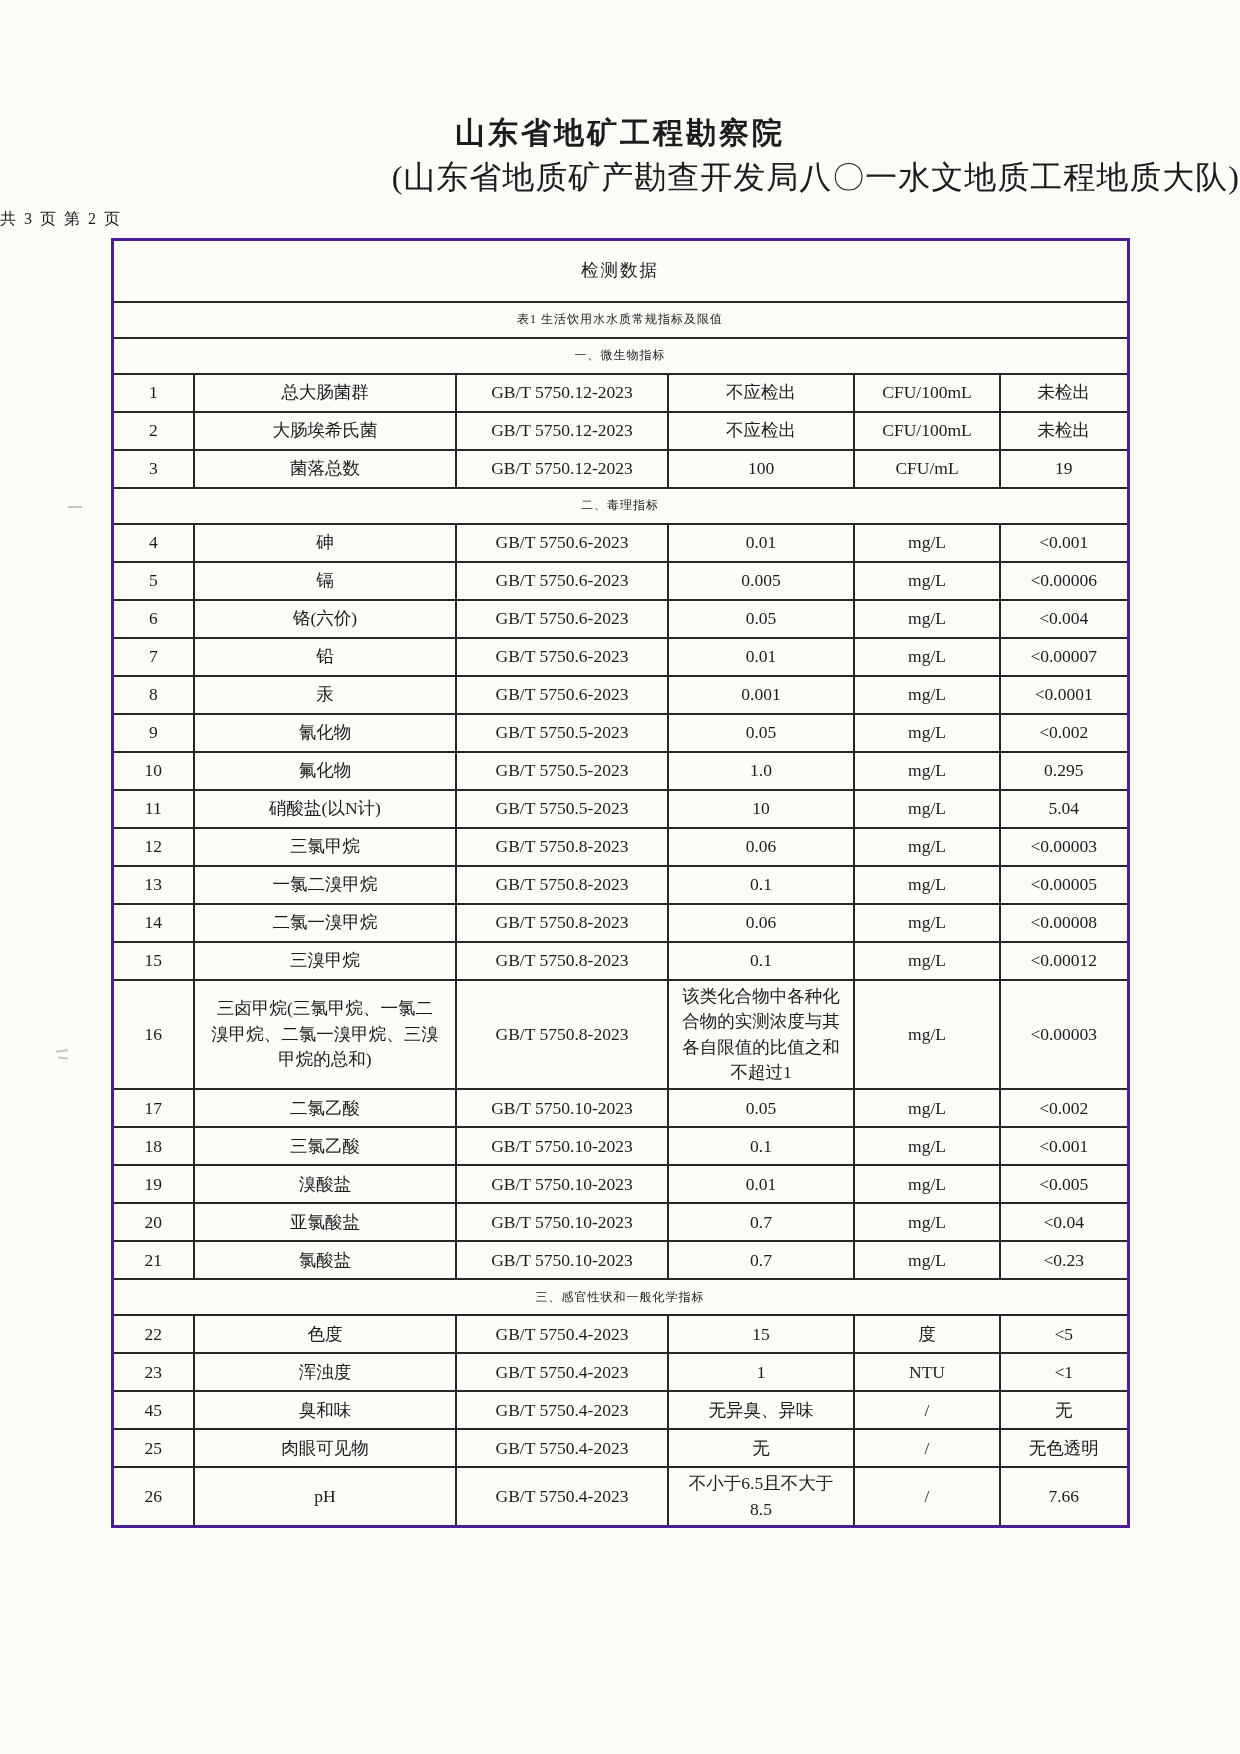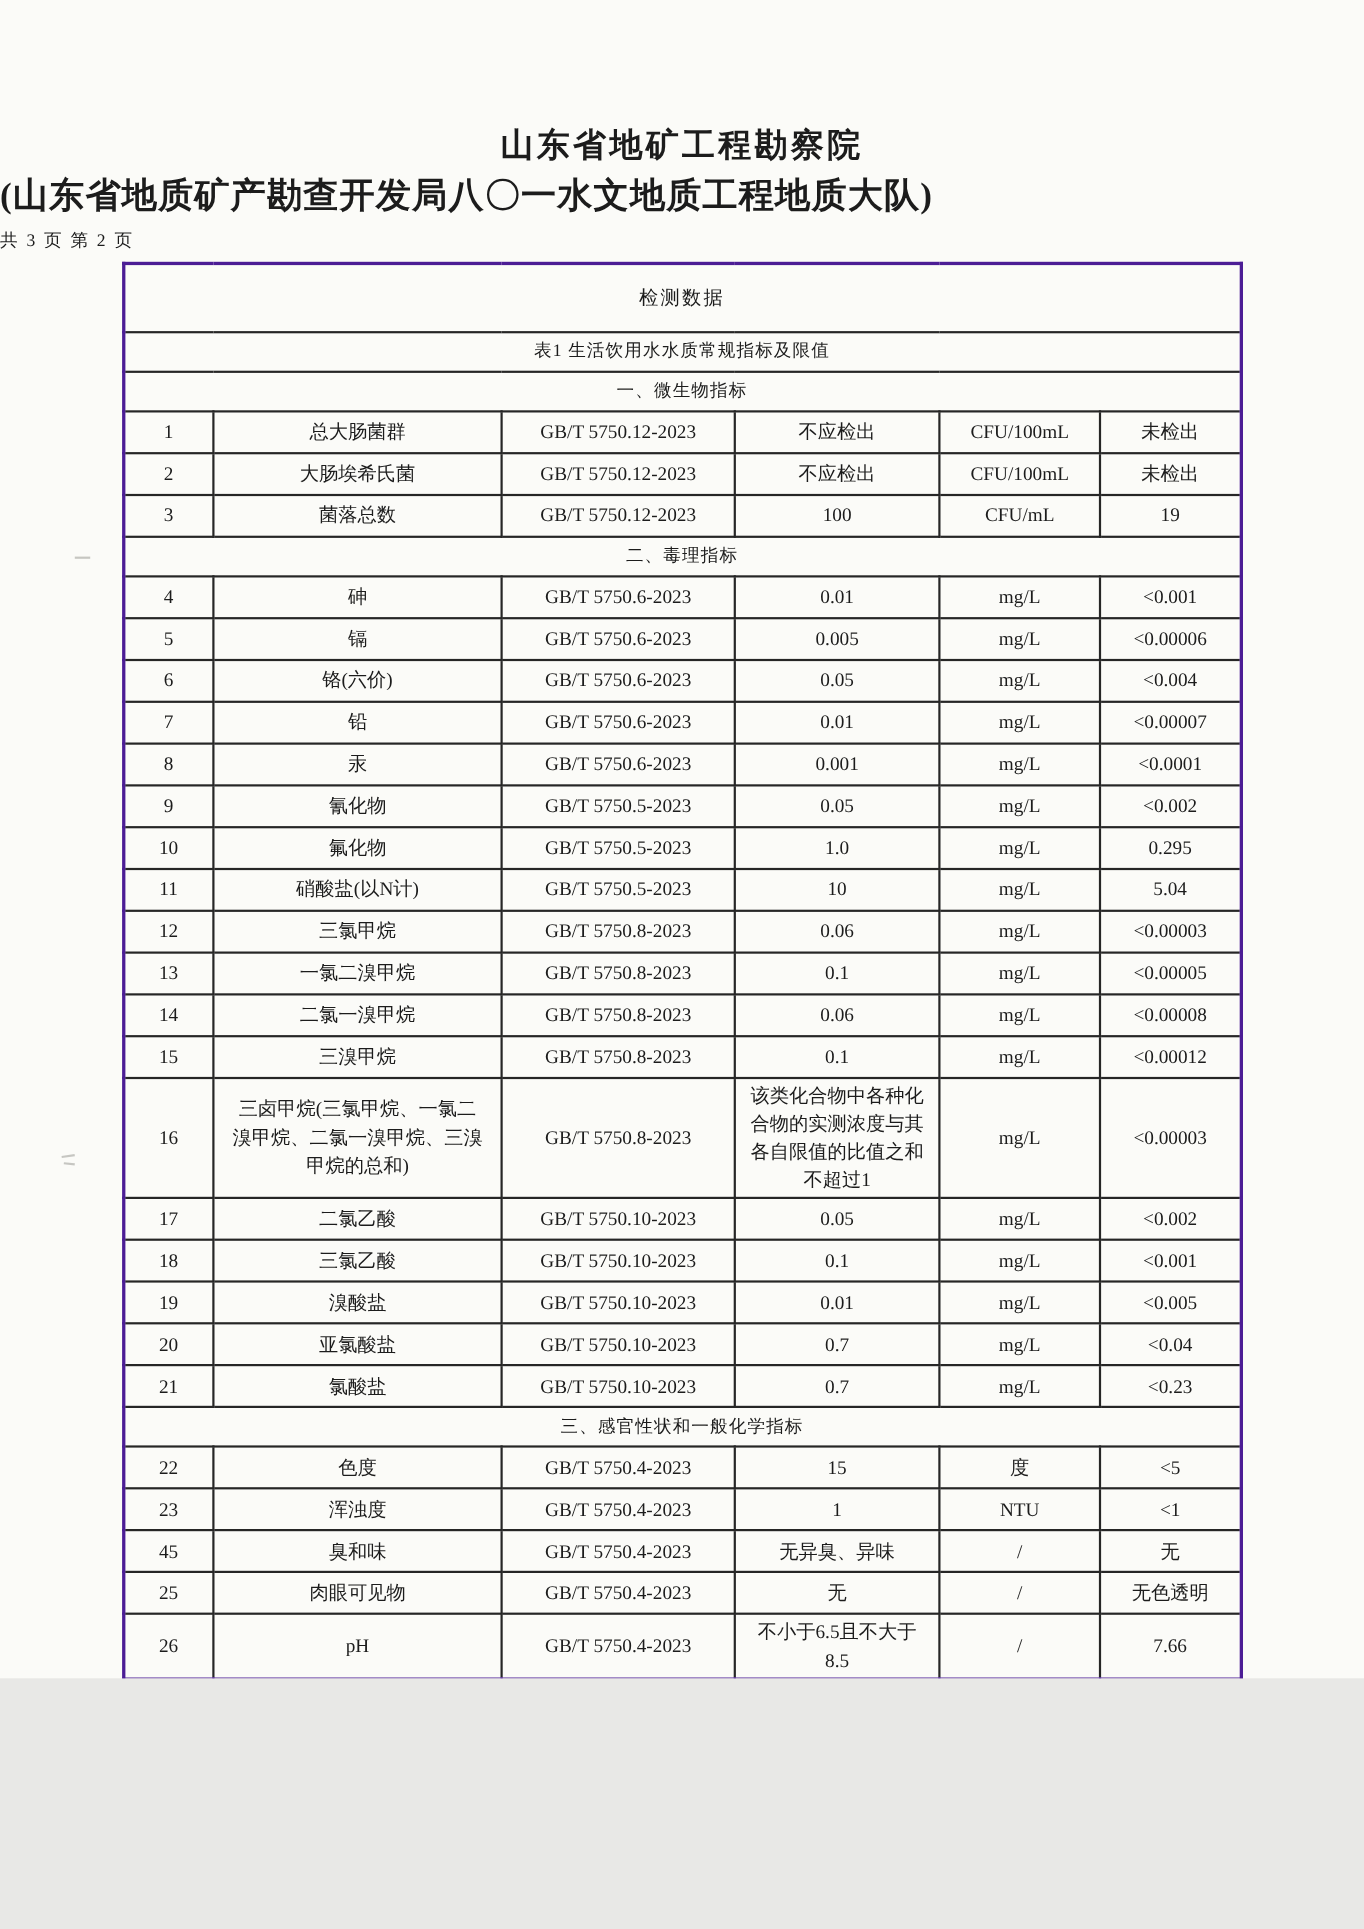--- a/index.html
+++ b/index.html
@@ -2,41 +2,41 @@
 <html><head>
 <meta charset="utf-8">
 <style>
   * { margin: 0; padding: 0; box-sizing: border-box; }
   html, body { background: #e8e8e6; }
   body { font-family: "Liberation Serif", "DejaVu Serif", serif; }
 
   .page {
     position: relative;
     width: 1240px;
-    height: 1526px;
+    height: 1754px;
     margin: 0 auto;
     background: #fbfbf8;
     color: #1c1c1c;
     overflow: hidden;
   }
 
   .doc-title {
     padding-top: 116px;
     text-align: center;
     font-size: 30px;
     font-weight: 700;
     letter-spacing: 3px;
     line-height: 1.15;
   }
 
   .doc-subtitle {
     margin-top: 8px;
-    text-align: left;
+    text-align: right;
     font-size: 32px;
-    font-weight: 700;
+    font-weight: 400;
     letter-spacing: 1px;
     line-height: 1.15;
   }
 
   .page-info {
     margin: 14px 114px 8px 0;
     text-align: left;
     font-size: 16px;
     letter-spacing: 2px;
   }
@@ -68,21 +68,21 @@
   }
   tr.col-headers th {
     height: 56px;
     font-size: 18.5px;
     letter-spacing: 1px;
     border-bottom-width: 3px;
   }
 
   tr.section-row td {
     height: 36px;
-    font-size: 16px;
+    font-size: 12px;
     letter-spacing: 1px;
   }
   tr.data-row { height: 38px; }
   tr.data-row td.col-item { padding: 3px 14px; }
   tr.data-row td.col-limit { padding: 3px 12px; }
 
   
   .scan-artifact { position: absolute; background: #9a9a96; opacity: .55; }
   .artifact-1 { left: 68px; top: 506px; width: 14px; height: 2px; }
   .artifact-2 { left: 56px; top: 1050px; width: 12px; height: 2px; transform: rotate(-8deg); }

